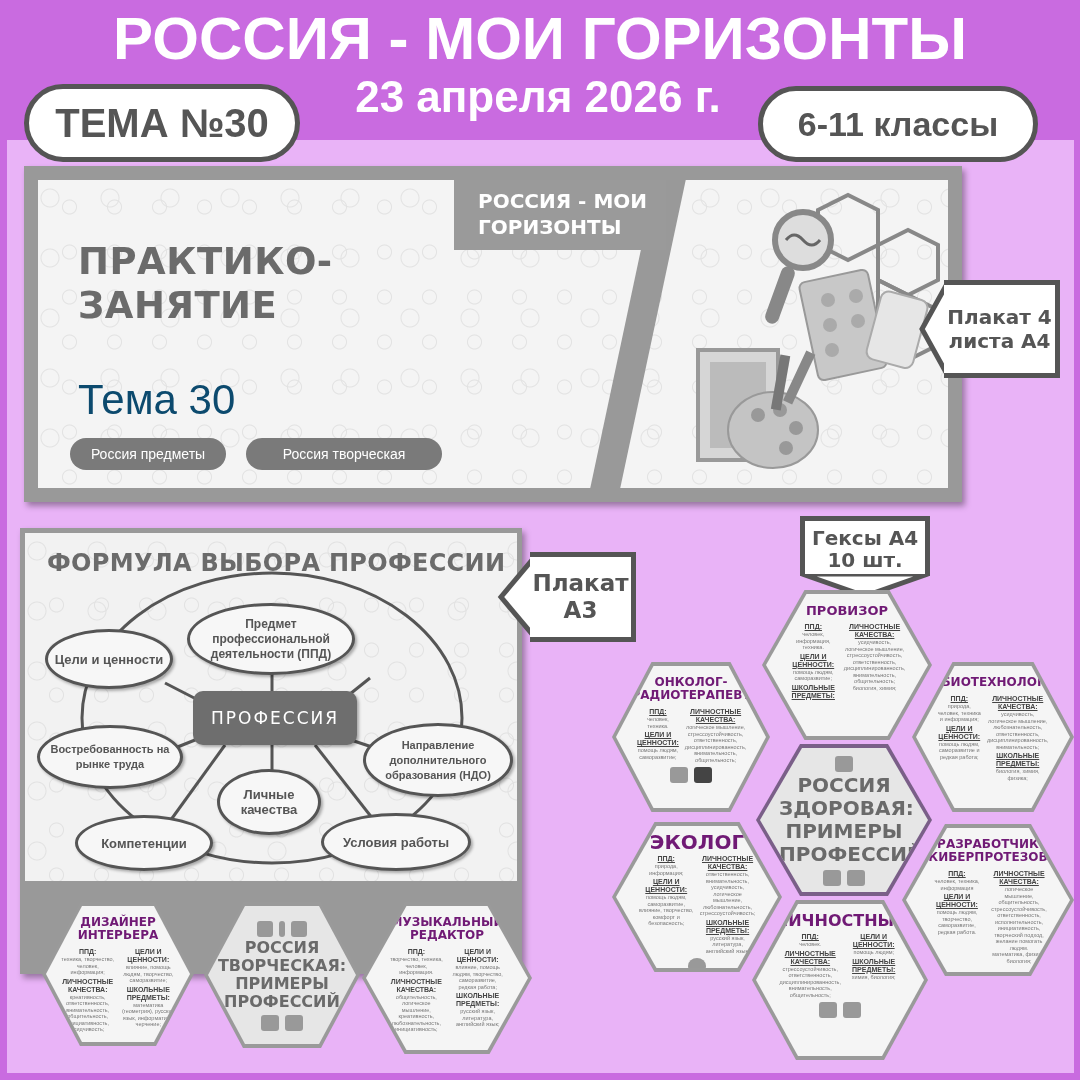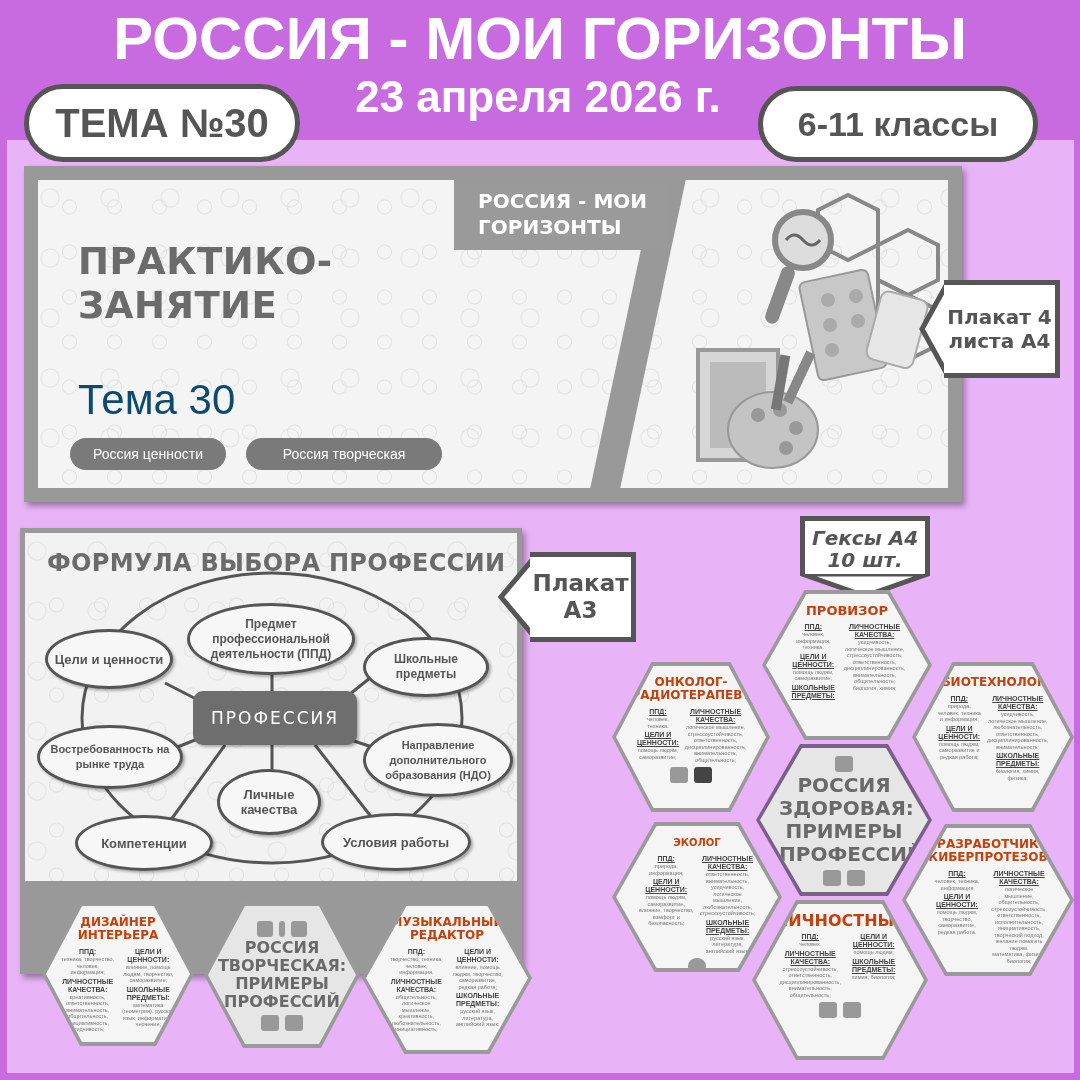--- a/index.html
+++ b/index.html
@@ -41,21 +41,21 @@
   .poster2 { left: 20px; top: 528px; width: 502px; height: 446px; background: #999; box-shadow: 3px 4px 6px rgba(0,0,0,0.35); }
   .poster2 .paper { position: absolute; left: 5px; top: 5px; width: 492px; height: 348px; background: #f2f2f2; overflow: hidden; }
   .p2-title { position: absolute; left: 22px; top: 16px; color: #6b6b6b; font-family: "DejaVu Sans", sans-serif; font-weight: bold; font-size: 24px; letter-spacing: 0.3px; white-space: nowrap; }
   .ell { position: absolute; background: #f7f7f7; border: 3px solid #555; border-radius: 50%; display: flex; align-items: center; justify-content: center; text-align: center; color: #555; font-family: "Liberation Sans", sans-serif; font-weight: bold; font-size: 12px; line-height: 15px; box-shadow: 2px 2px 3px rgba(0,0,0,0.3); }
   .center-box { position: absolute; left: 168px; top: 158px; width: 164px; height: 54px; background: #6e6e6e; border-radius: 10px; color: #fff; font-family: "DejaVu Sans", sans-serif; font-size: 17px; letter-spacing: 2px; display: flex; align-items: center; justify-content: center; box-shadow: 2px 2px 3px rgba(0,0,0,0.3); }
 
   
   .hex { position: absolute; clip-path: polygon(25% 0, 75% 0, 100% 50%, 75% 100%, 25% 100%, 0 50%); background: #9a9a9a; filter: drop-shadow(2px 3px 3px rgba(0,0,0,0.3)); }
   .hex .in { position: absolute; left: 4px; top: 4px; right: 4px; bottom: 4px; clip-path: polygon(25% 0, 75% 0, 100% 50%, 75% 100%, 25% 100%, 0 50%); background: #f5f5f5; display: flex; flex-direction: column; align-items: center; padding-top: 10px; }
   .hex.center .in { background: #e6e6e6; justify-content: center; padding-top: 0; }
-  .hx-title { font-family: "DejaVu Sans", sans-serif; font-weight: bold; color: #c2410c; text-align: center; font-size: 12px; line-height: 13px; }
+  .hx-title { font-family: "DejaVu Sans", sans-serif; font-weight: bold; color: #701a75; text-align: center; font-size: 12px; line-height: 13px; }
   .hx-big { font-family: "DejaVu Sans", sans-serif; font-weight: bold; color: #6a6a6a; text-align: center; font-size: 20px; line-height: 23px; }
   .hx-body { display: flex; gap: 6px; width: 72%; margin-top: 4px; }
   .hx-col { flex: 1; text-align: center; }
   .hx-h { font-family: "Liberation Sans", sans-serif; font-weight: bold; font-size: 7px; color: #444; text-decoration: underline; line-height: 8px; margin-top: 2px; }
   .hx-t { font-family: "Liberation Sans", sans-serif; font-size: 5.5px; color: #777; line-height: 6.5px; }
   .hx-icon { width: 50px; height: 18px; margin-top: 4px; display: flex; gap: 6px; justify-content: center; }
   .hx-icon span { display: block; width: 18px; height: 16px; background: #999; border-radius: 3px; }
 </style>
 </head>
 <body>
@@ -69,21 +69,21 @@
 
 <div class="abs poster1">
   <div class="paper">
     <div class="doodle"></div>
     <div class="diag"></div>
     <div class="p1-title">
       <div>ПРАКТИКО-</div>
       <div>ЗАНЯТИЕ</div>
     </div>
     <div class="p1-tema">Тема 30</div>
-    <div class="p1-chip chip1">Россия ценности</div>
+    <div class="p1-chip chip1">Россия предметы</div>
     <div class="p1-chip chip2">Россия творческая</div>
     <svg class="art" viewBox="0 0 290 290">
       <g fill="none" stroke="#888" stroke-width="4">
         <polygon points="160,20 190,5 220,20 220,55 190,70 160,55"></polygon>
         <polygon points="220,55 250,40 280,55 280,90 250,105 220,90"></polygon>
         <polygon points="220,90 250,105 280,120 280,155 250,170 220,155"></polygon>
       </g>
       <circle cx="145" cy="50" r="28" fill="#ddd" stroke="#888" stroke-width="6"></circle>
       <path d="M128 50 q8 -10 17 0 t17 0" stroke="#666" stroke-width="3" fill="none"></path>
       <rect x="115" y="75" width="14" height="60" rx="7" fill="#888" transform="rotate(20 122 105)"></rect>
@@ -129,36 +129,35 @@
         <line x1="150" y1="215" x2="175" y2="205"></line>
         <line x1="350" y1="215" x2="320" y2="205"></line>
         <line x1="247" y1="212" x2="247" y2="240"></line>
         <line x1="140" y1="295" x2="200" y2="212"></line>
         <line x1="355" y1="295" x2="290" y2="212"></line>
       </g>
     </svg>
     <div class="p2-title">ФОРМУЛА ВЫБОРА ПРОФЕССИИ</div>
     <div class="ell" style="left:162px;top:70px;width:168px;height:72px;">Предмет профессиональной деятельности (ППД)</div>
     <div class="ell" style="left:20px;top:96px;width:128px;height:60px;font-size:13px;">Цели и ценности</div>
-    <div class="ell" style="left:338px;top:104px;width:126px;height:60px;">Школьные предметы</div>
     <div class="ell" style="left:12px;top:192px;width:146px;height:64px;font-size:11px;">Востребованность на рынке труда</div>
     <div class="ell" style="left:338px;top:190px;width:150px;height:74px;font-size:11px;">Направление дополнительного образования (НДО)</div>
     <div class="ell" style="left:192px;top:236px;width:104px;height:66px;font-size:13px;">Личные качества</div>
     <div class="ell" style="left:50px;top:282px;width:138px;height:56px;font-size:13px;">Компетенции</div>
     <div class="ell" style="left:296px;top:280px;width:150px;height:58px;font-size:13px;text-align:center;">Условия работы</div>
     <div class="center-box">ПРОФЕССИЯ</div>
   </div>
 </div>
 
 <svg class="abs" viewBox="0 0 40 90" style="left:497px;top:552px;width:40px;height:90px;">
   <polygon points="40,2 4,45 40,88" fill="#fff" stroke="#555" stroke-width="5"></polygon>
 </svg>
 <div class="abs callout co-a3" style="border-left:none;">Плакат А3</div>
 
-<div class="abs callout co-hex" style="border-bottom:none;font-style:italic;">Гексы А4 10 шт.</div>
+<div class="abs callout co-hex" style="border-bottom:none;">Гексы А4 10 шт.</div>
 <svg class="abs" viewBox="0 0 130 24" style="left:800px;top:574px;width:130px;height:24px;">
   <polygon points="2,0 65,22 128,0" fill="#fff" stroke="#555" stroke-width="5"></polygon>
 </svg>
 
 <div class="hex" style="left:762px;top:590px;width:170px;height:150px;">
   <div class="in">
     <div class="hx-title" style="font-size:13px;">ПРОВИЗОР</div>
     <div class="hx-body">
       <div class="hx-col">
         <div class="hx-h">ППД:</div>
@@ -226,21 +225,21 @@
     <div class="hx-big" style="width:130px;">РОССИЯ ЗДОРОВАЯ: ПРИМЕРЫ ПРОФЕССИЙ</div>
     <div class="hx-icon">
         <span></span>
         <span></span>
       </div>
   </div>
 </div>
 
 <div class="hex" style="left:612px;top:822px;width:170px;height:150px;">
   <div class="in">
-    <div class="hx-title" style="font-size:10px;">ЭКОЛОГ</div>
+    <div class="hx-title" style="font-size:20px;">ЭКОЛОГ</div>
     <div class="hx-body">
       <div class="hx-col">
         <div class="hx-h">ППД:</div>
         <div class="hx-t">природа, информация;</div>
         <div class="hx-h">ЦЕЛИ И ЦЕННОСТИ:</div>
         <div class="hx-t">помощь людям, саморазвитие, влияние, творчество, комфорт и безопасность;</div>
       </div>
       <div class="hx-col">
         <div class="hx-h">ЛИЧНОСТНЫЕ КАЧЕСТВА:</div>
         <div class="hx-t">ответственность, внимательность, усидчивость, логическое мышление, любознательность, стрессоустойчивость;</div>

